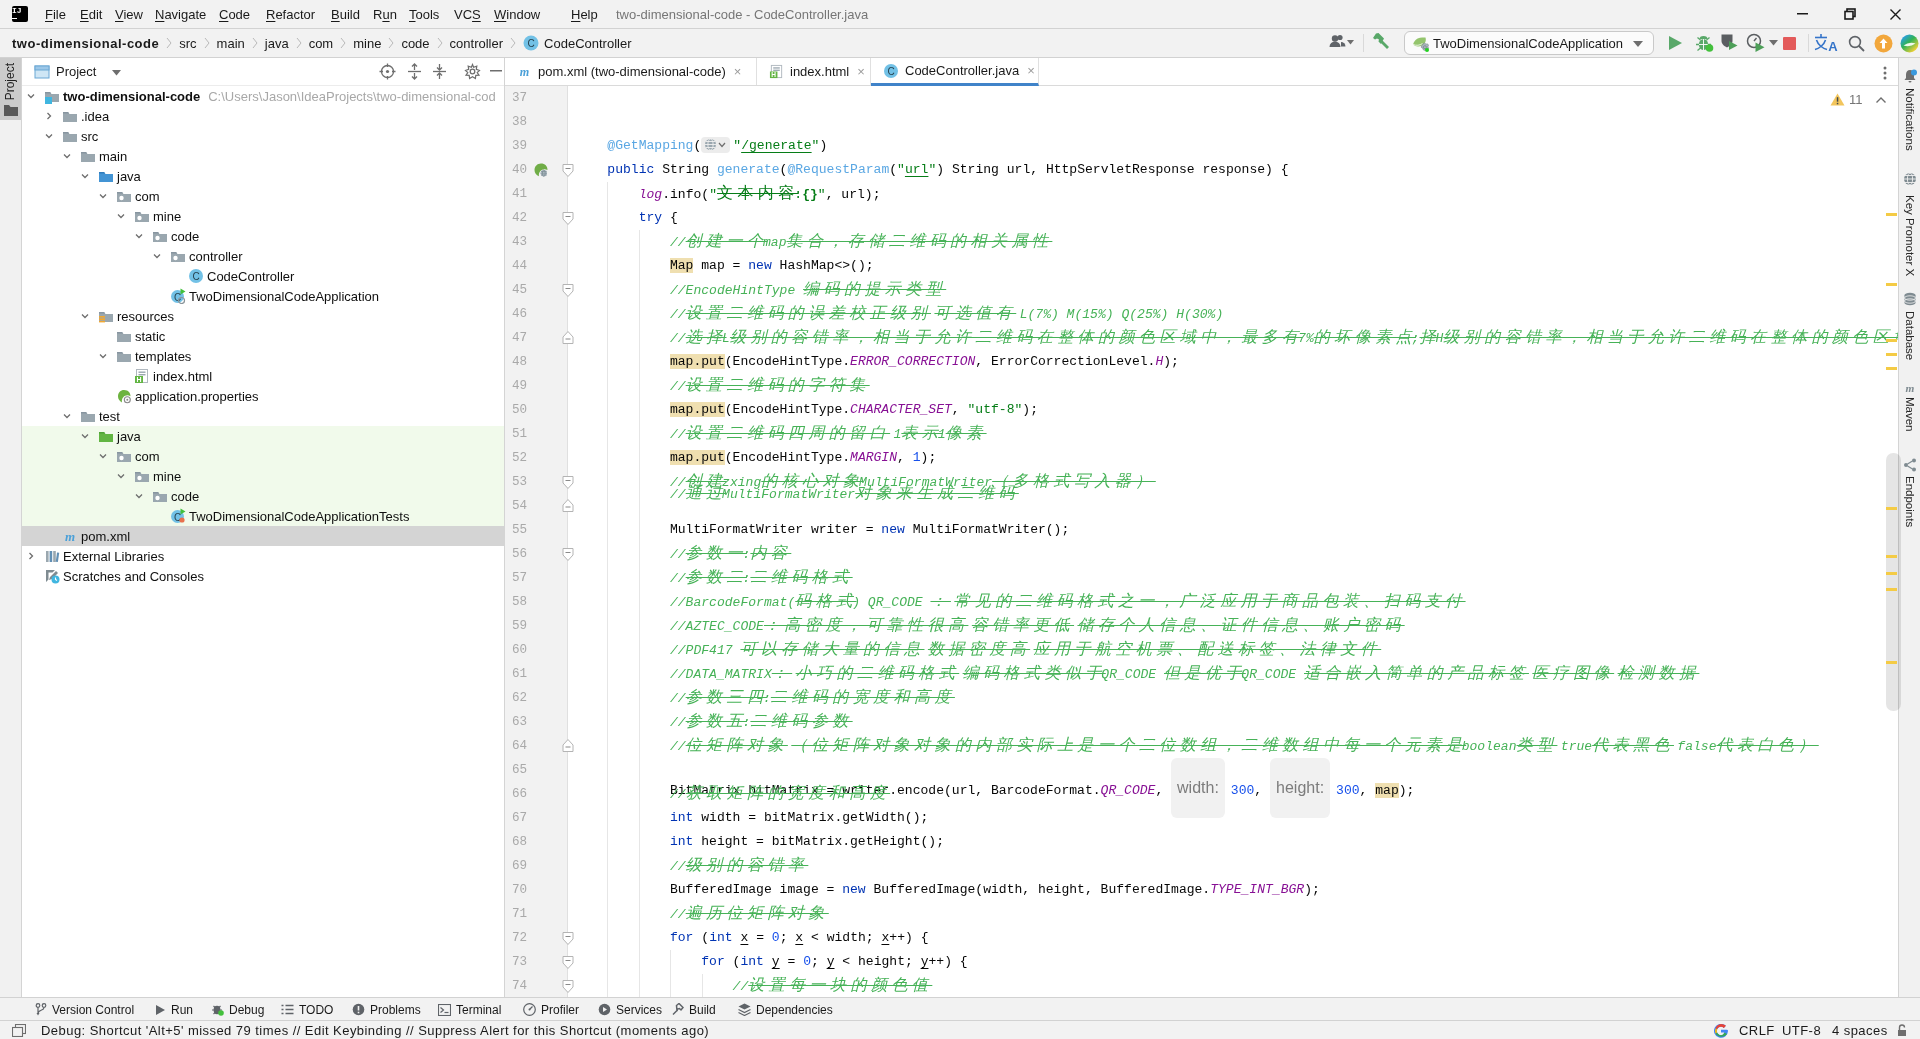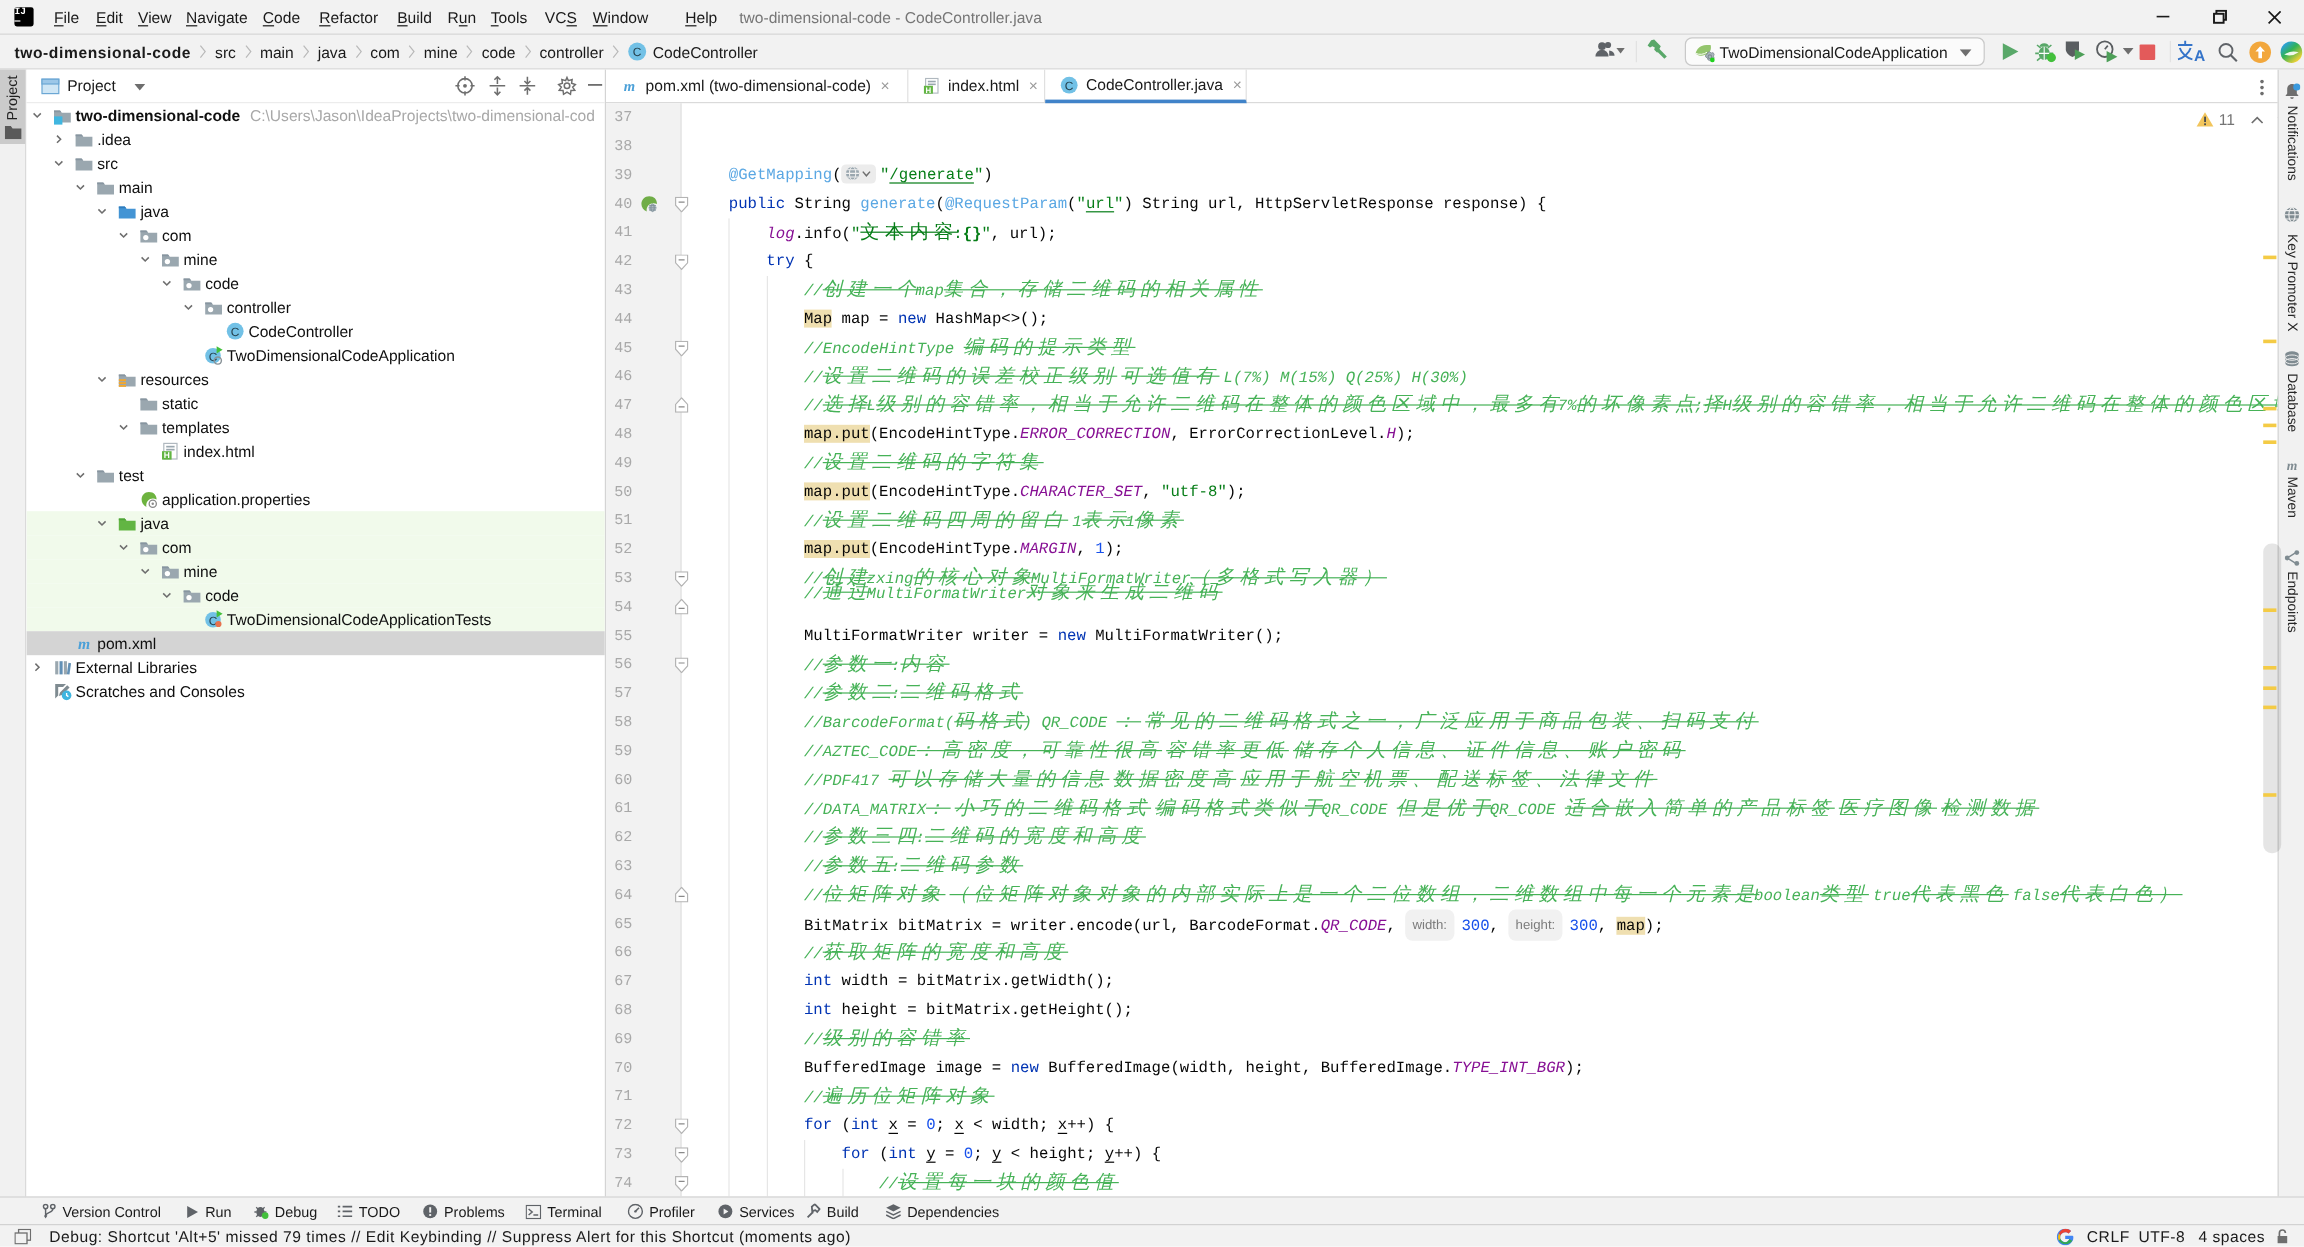--- a/index.html
+++ b/index.html
@@ -37,21 +37,21 @@
 .cl{position:absolute;left:0;white-space:pre;font-family:"Liberation Mono",monospace;font-size:13.06px;line-height:24px;color:#070707;height:24px}
 .k{color:#0033b3}
 .n{color:#1750eb}
 .s{color:#067d17}
 .c{color:#46b257;font-style:italic}
 .a{color:#5aa7e3}
 .f{color:#871094;font-style:italic}
 .p{color:#871094;font-style:italic}
 .w{background:#efdfb0}
 .cj{font-size:16px;letter-spacing:4.45px;margin-right:-4.45px;text-decoration:line-through;text-decoration-thickness:1px}
-.h{display:inline-block;font-family:"Liberation Sans",sans-serif;font-style:normal;font-size:11px;color:#7c7c7c;background:#f1f1f1;border-radius:6px;padding:1px 6px;margin-right:6px;vertical-align:1px;letter-spacing:0}
+.h{display:inline-block;font-family:"Liberation Sans",sans-serif;font-style:normal;font-size:16px;color:#7c7c7c;background:#f1f1f1;border-radius:6px;padding:18px 6px;margin-right:6px;vertical-align:1px;letter-spacing:0}
 .ig{position:absolute;width:1px;background:#e6e6e6}
 .gp{display:inline-block;background:#ececec;border-radius:4px;padding:1px 4px 1px 3px;margin-right:3px;line-height:13px}
 .sb{color:#067d17;font-weight:bold}
 .su{color:#067d17;text-decoration:underline;text-underline-offset:3px}
 .ub{text-decoration:underline;text-underline-offset:3px}
 
 #rstripe{position:absolute;left:1898px;top:58px;width:22px;height:940px;background:#f1f1f1;border-left:1px solid #d4d4d4;box-sizing:border-box}
 .em{position:absolute;left:1886px;width:11px;height:3px;background:#f4cb45;z-index:3}
 #sbthumb{position:absolute;left:1886px;width:15px;background:rgba(0,0,0,0.10);border-radius:7px;z-index:2}
 
@@ -405,38 +405,38 @@
         <span class="nochev"></span>
         <svg class="ticon" width="16" height="16" viewBox="0 0 16 16">
           <rect x="2.5" y="1.5" width="11" height="13" fill="#fff" stroke="#b0b8bf"></rect>
           <rect x="4.5" y="3.5" width="7" height="1.4" fill="#9aa7af"></rect>
           <rect x="4.5" y="6" width="7" height="1.4" fill="#9aa7af"></rect>
           <rect x="1" y="8" width="8" height="7" fill="#62b543"></rect>
           <text x="5" y="14" text-anchor="middle" font-size="7" font-weight="bold" fill="#fff" font-family="Liberation Sans">H</text>
         </svg>
         <span>index.html</span>
       </div>
-<div class="r" style="padding-left:39px">
-        <svg class="chev" width="12" height="12" viewBox="0 0 12 12">
-          <path d="M3 4.5 L6 7.5 L9 4.5" stroke="#6e6e6e" fill="none" stroke-width="1.3"></path>
-        </svg>
-        <svg class="ticon" width="16" height="16" viewBox="0 0 16 16">
-          <path d="M1 4 h5 l1.5 2 H15 v8 H1 Z" fill="#9aa7af"></path>
-          <path d="M1 4 h5 l1.2 1.6 H1 Z" fill="#8795a0"></path>
-        </svg>
-        <span>test</span>
-      </div>
 <div class="r" style="padding-left:75px">
         <span class="nochev"></span>
         <svg class="ticon" width="16" height="16" viewBox="0 0 16 16">
           <path d="M8 2 C12.5 2 14.5 5 14.5 8.2 C11.5 6.6 9 7.5 7.3 9.2 C6 10.5 5.6 12.7 6 14.4 C3.4 13.2 2 10.8 2 8.2 C2 4.7 4.6 2 8 2 Z" fill="#6db33f"></path>
           <circle cx="11.3" cy="11.8" r="3" fill="none" stroke="#8a8a8a" stroke-width="1.1"></circle>
           <circle cx="11.3" cy="11.8" r="1" fill="#8a8a8a"></circle>
         </svg>
         <span>application.properties</span>
+      </div>
+<div class="r" style="padding-left:39px">
+        <svg class="chev" width="12" height="12" viewBox="0 0 12 12">
+          <path d="M3 4.5 L6 7.5 L9 4.5" stroke="#6e6e6e" fill="none" stroke-width="1.3"></path>
+        </svg>
+        <svg class="ticon" width="16" height="16" viewBox="0 0 16 16">
+          <path d="M1 4 h5 l1.5 2 H15 v8 H1 Z" fill="#9aa7af"></path>
+          <path d="M1 4 h5 l1.2 1.6 H1 Z" fill="#8795a0"></path>
+        </svg>
+        <span>test</span>
       </div>
 <div class="r" style="padding-left:57px;background:#f1faeb">
         <svg class="chev" width="12" height="12" viewBox="0 0 12 12">
           <path d="M3 4.5 L6 7.5 L9 4.5" stroke="#6e6e6e" fill="none" stroke-width="1.3"></path>
         </svg>
         <svg class="ticon" width="16" height="16" viewBox="0 0 16 16">
           <path d="M1 4 h5 l1.5 2 H15 v8 H1 Z" fill="#62b543"></path>
           <path d="M1 4 h5 l1.2 1.6 H1 Z" fill="#4ea336"></path>
         </svg>
         <span>java</span>

